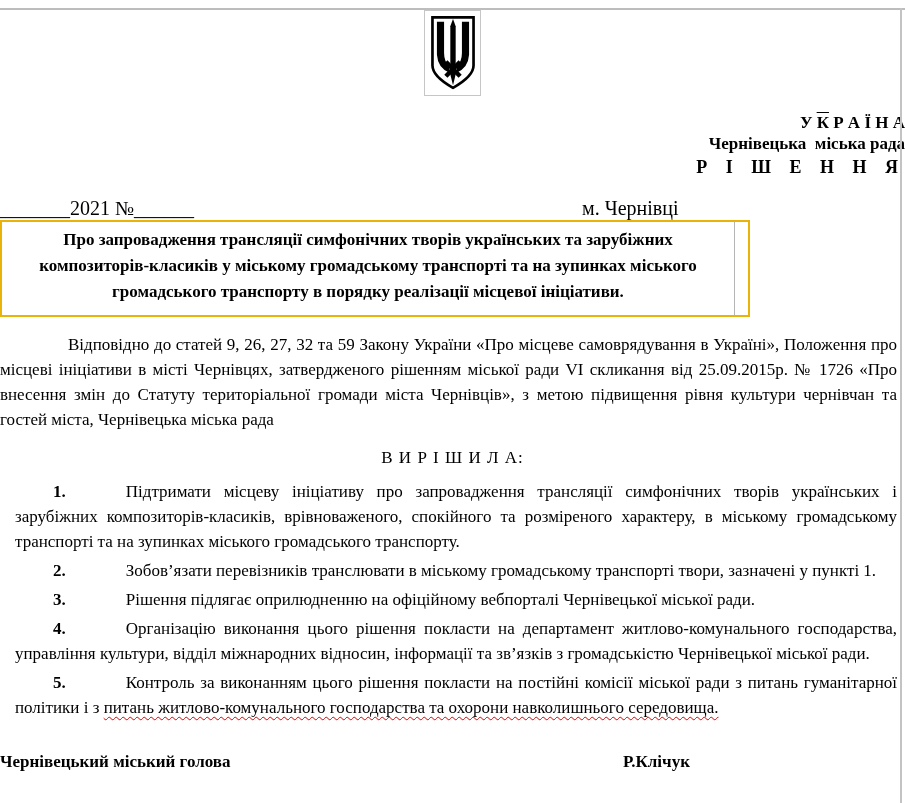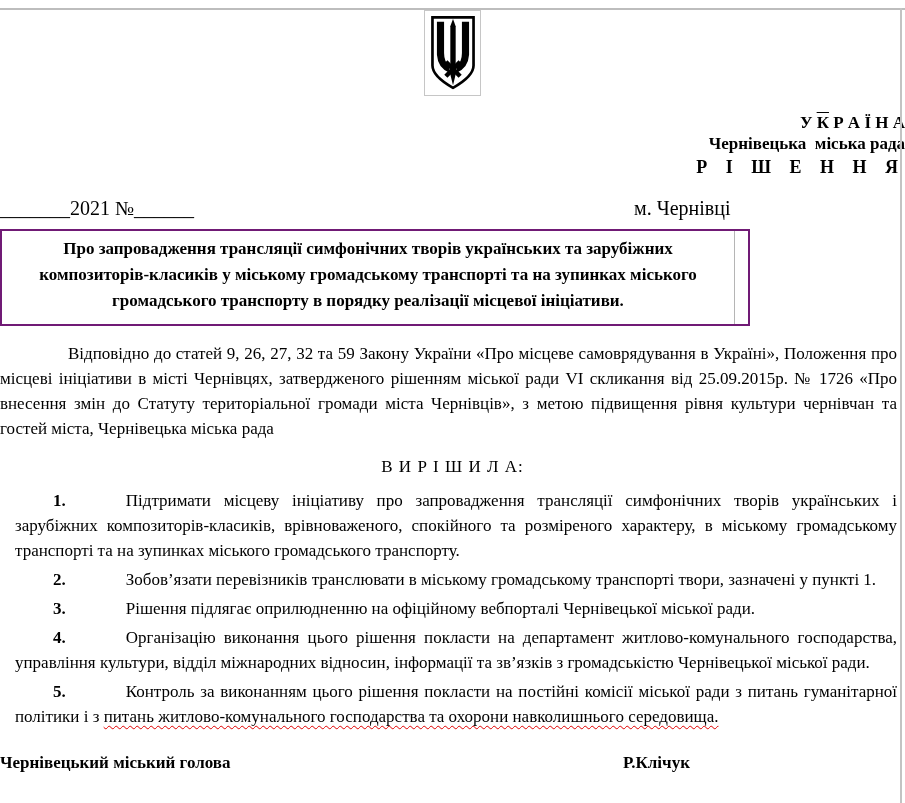--- a/index.html
+++ b/index.html
@@ -14,42 +14,42 @@
   .coat-wrap { padding-top:10px; text-align:center; }
   .coat-box { display:inline-block; width:57px; height:86px; border:1px solid #c6c6c6; box-sizing:border-box; }
   .coat-box svg { display:block; margin:2px auto 0; }
 
   .hdr { text-align:right; font-weight:bold; margin-top:12px; }
   .hdr-line { font-size:17px; line-height:21px; white-space:pre; }
   .k-macron { text-decoration:overline; }
   .hdr-decision { font-size:18px; line-height:23px; letter-spacing:7px; white-space:pre; margin-top:2px; }
 
   .date-row { position:relative; margin-top:18px; height:23px; font-size:20px; }
-  .date-city { position:absolute; left:634px; top:0; }
+  .date-city { position:absolute; left:582px; top:0; }
 
-  .title-box { margin-top:9px; width:750px; height:97px; box-sizing:border-box;
-               border:2px solid #701a75; display:flex; }
+  .title-box { width:750px; height:97px; box-sizing:border-box;
+               border:2px solid #eab308; display:flex; }
   .title-main { flex:1; border-right:1px solid #b5b5b5; text-align:center;
                 font-weight:bold; font-size:17px; line-height:26px; padding:5px 8px 0; box-sizing:border-box; }
   .title-side { width:13px; }
 
   .body-text { width:897px; font-size:17px; }
   .preamble { margin:15px 0 0; text-align:justify; text-indent:68px; line-height:25px; }
   .resolved { margin-top:16px; width:905px; text-align:center; font-weight:normal;
               font-size:17px; letter-spacing:1px; white-space:pre; }
   .items { margin-top:11px;padding-left:15px; }
   .item { margin:4px 0 0; text-align:justify; line-height:25px; text-indent:38px; }
   .item .num { font-weight:bold; }
   .item .tab { display:inline-block; width:60px; }
   .misspelled {
     text-decoration-line:underline; text-decoration-style:wavy;
     text-decoration-color:#e00000; text-decoration-thickness:1px;
     text-underline-offset:3px; text-decoration-skip-ink:none;
   }
-  .sig-row { position:relative; margin-top:24px; height:24px; font-weight:bold; font-size:17px; }
+  .sig-row { position:relative; margin-top:32px; height:24px; font-weight:bold; font-size:17px; }
   .sig-name { position:absolute; left:623px; top:0; }
 </style>
 </head>
 <body>
 
 <div class="page-top-line"></div>
 <div class="page-right-line"></div>
 
 <div class="coat-wrap">
   <span class="coat-box">

